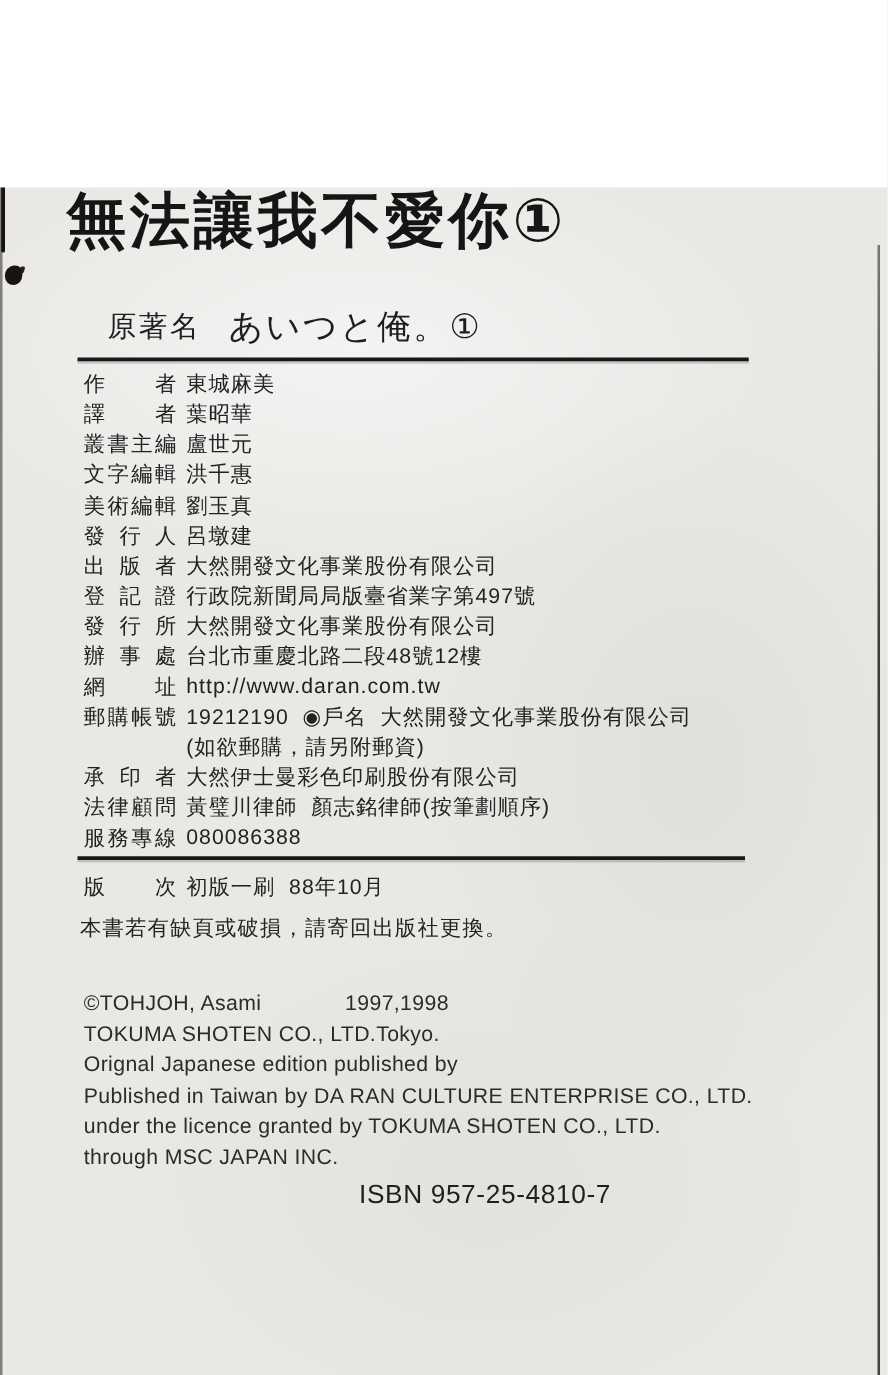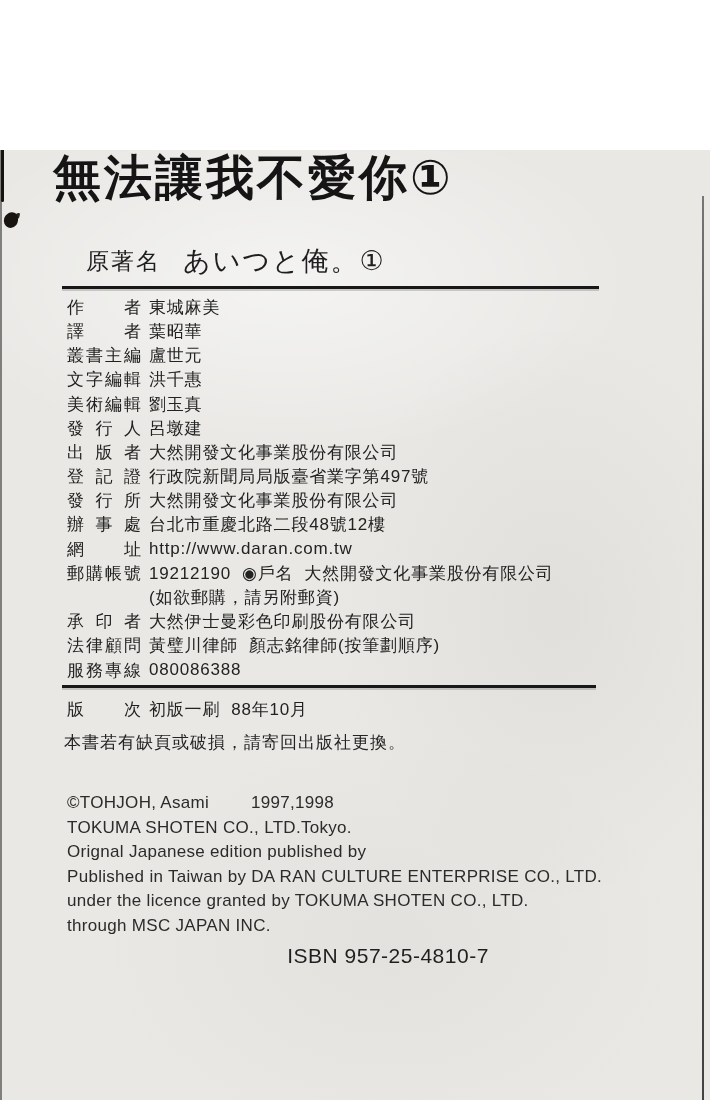--- a/index.html
+++ b/index.html
@@ -64,21 +64,21 @@
     flex: 0 0 74px;
     letter-spacing: 0;
   }
   .c-val { margin-left: 8px; letter-spacing: 0.8px; white-space: pre; }
 
   .edition-row { margin-top: 9px; height: 25px; }
 
   .notices { margin: 9px 0 0 64px; font-size: 17px; letter-spacing: 1px; line-height: 23.8px; color: #232323; }
 
   .english-block { margin: 36px 0 0 67px; font-size: 17px; line-height: 24.6px; letter-spacing: 0.3px; color: #2b2b2b; }
-  .copy-line { display: flex; }
+  .copy-line { display: flex; gap: 25px; }
   .copy-years { margin-left: 42px; }
 
   .isbn-line { margin: 5px 0 0 66px; font-size: 21px; letter-spacing: 0.5px; color: #1f1f1f; font-stretch: condensed; text-align: center; }
 </style>
 </head>
 <body>
 
 <div class="page">
 
   <div class="edge-left-line"></div>

